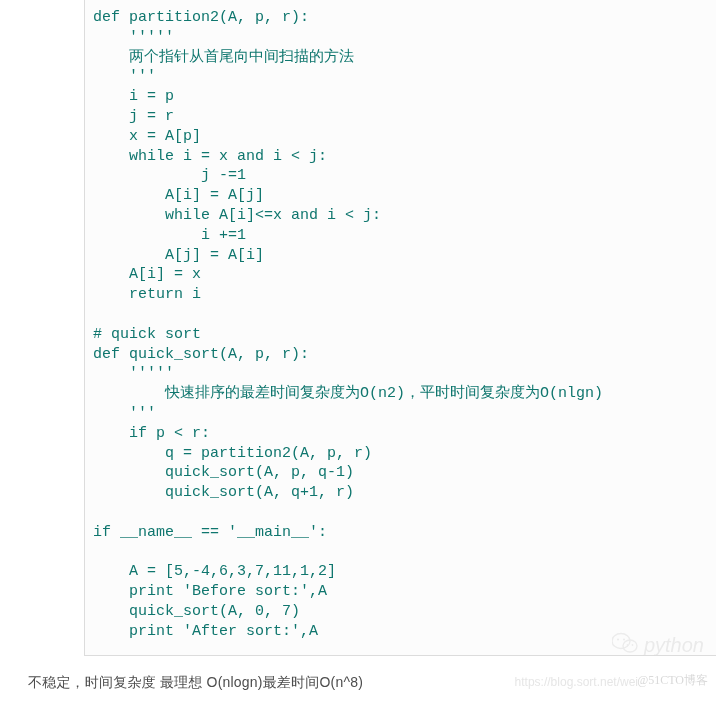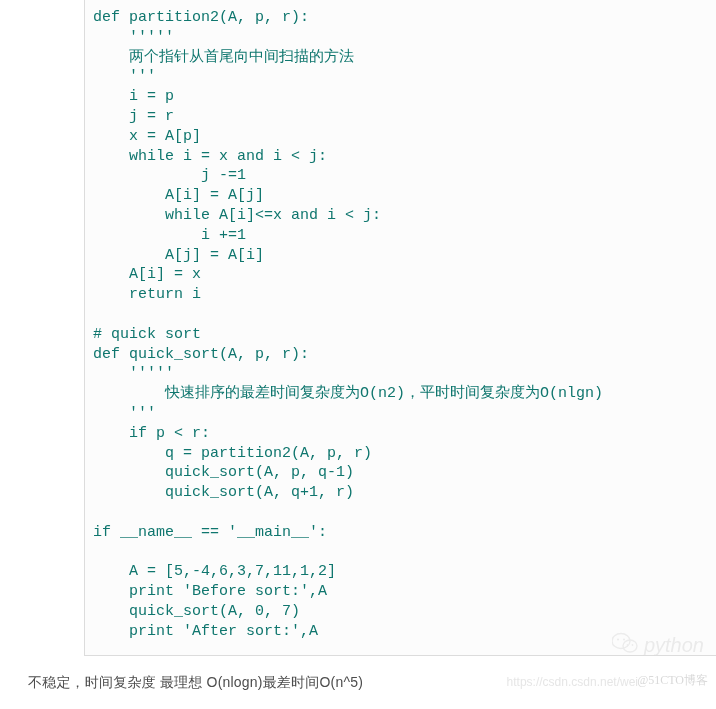--- a/index.html
+++ b/index.html
@@ -104,30 +104,30 @@
         quick_sort(A, p, q-1)
         quick_sort(A, q+1, r)
 
 if __name__ == '__main__':
 
     A = [5,-4,6,3,7,11,1,2]
     print 'Before sort:',A
     quick_sort(A, 0, 7)
     print 'After sort:',A</span></div>
 
-<div class="caption">不稳定，时间复杂度 最理想 O(nlogn)最差时间O(n^5)</div>
+<div class="caption">不稳定，时间复杂度 最理想 O(nlogn)最差时间O(n^8)</div>
 
 <div class="watermark-python">
   <span>
     <svg width="26" height="22" viewBox="0 0 26 22">
       <ellipse cx="9" cy="9" rx="9" ry="7.5" fill="none" stroke="#dcdcdc" stroke-width="1.4"></ellipse>
       <ellipse cx="18" cy="14" rx="7" ry="6" fill="none" stroke="#dcdcdc" stroke-width="1.4"></ellipse>
       <circle cx="6" cy="7.5" r="1.1" fill="#dcdcdc"></circle>
       <circle cx="12" cy="7.5" r="1.1" fill="#dcdcdc"></circle>
       <circle cx="15.5" cy="13" r="0.9" fill="#dcdcdc"></circle>
       <circle cx="20.5" cy="13" r="0.9" fill="#dcdcdc"></circle>
     </svg>
   </span>
   <span>python</span>
 </div>
 
-<div class="watermark-csdn">https://csdn.csdn.net/wei</div>
+<div class="watermark-csdn">https://blog.sort.net/wei</div>
 <div class="watermark-51cto">@51CTO博客</div>
 
 </body></html>

